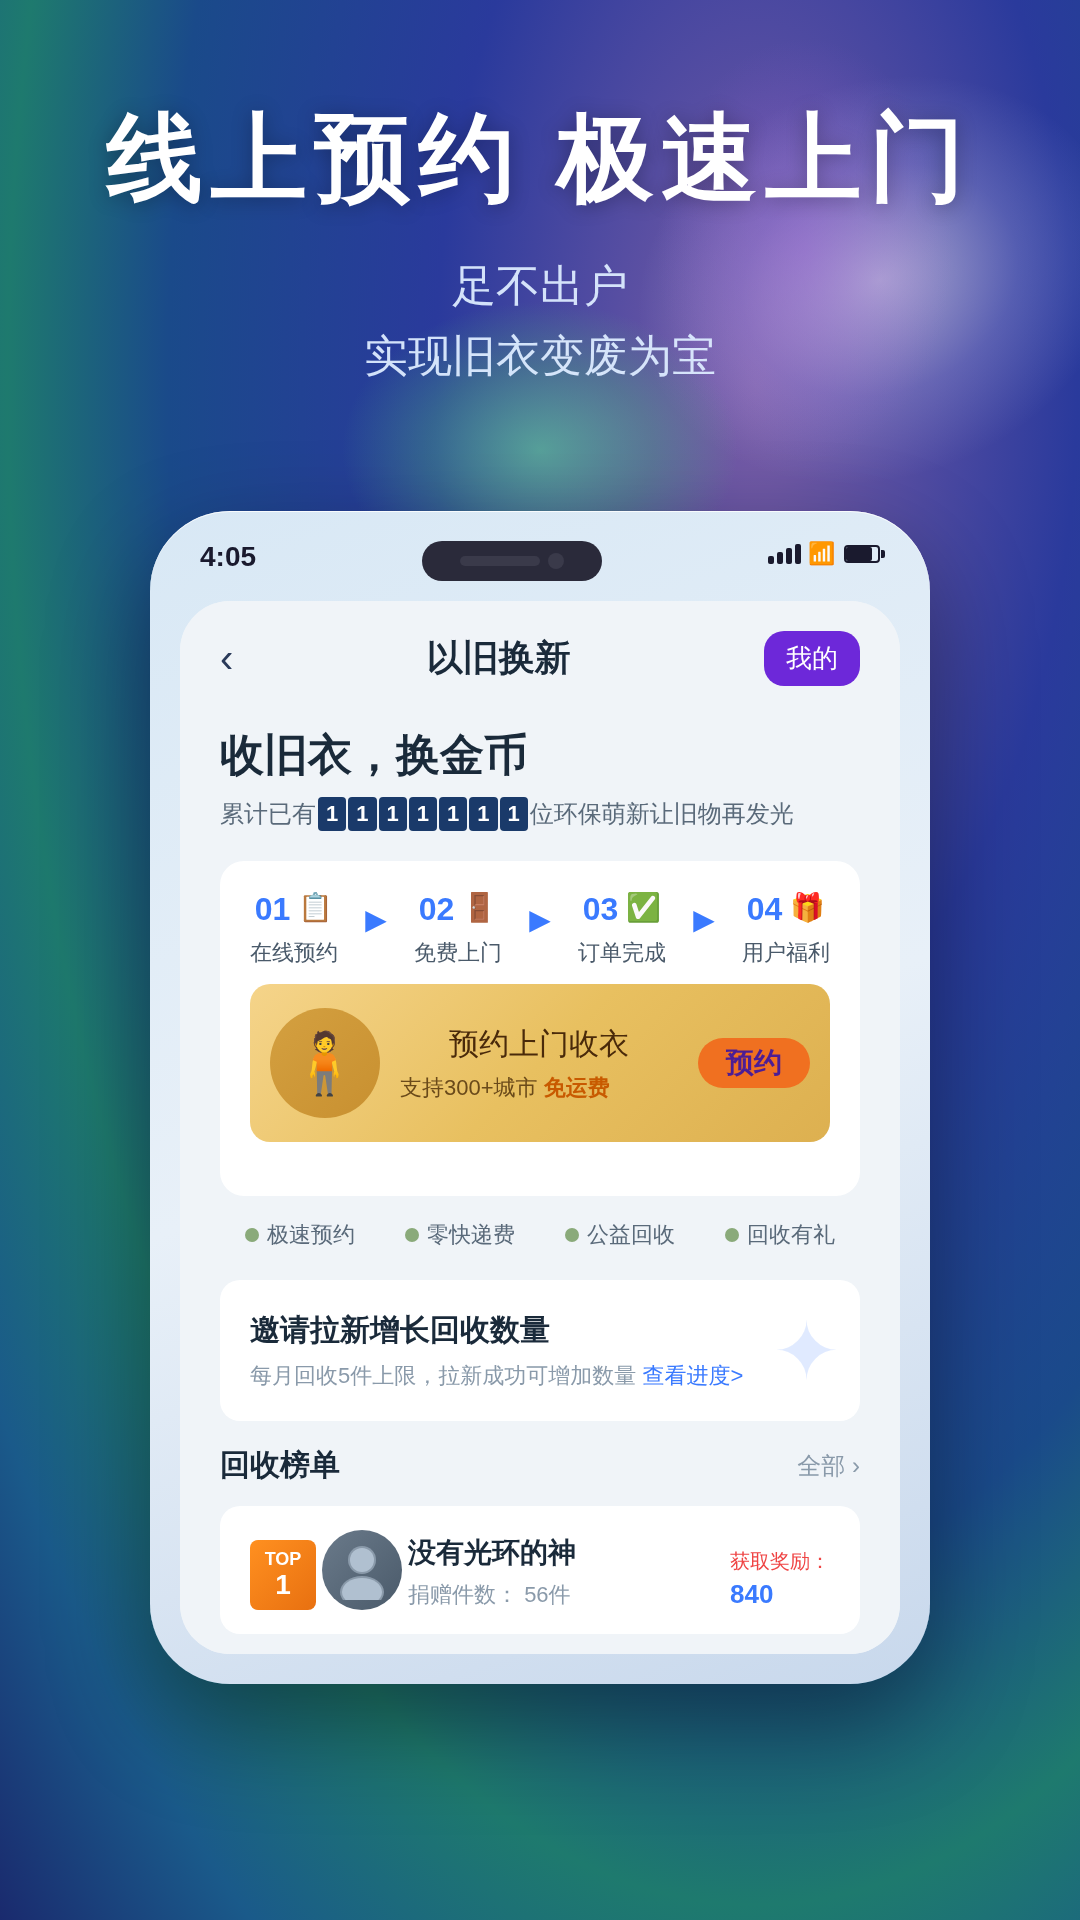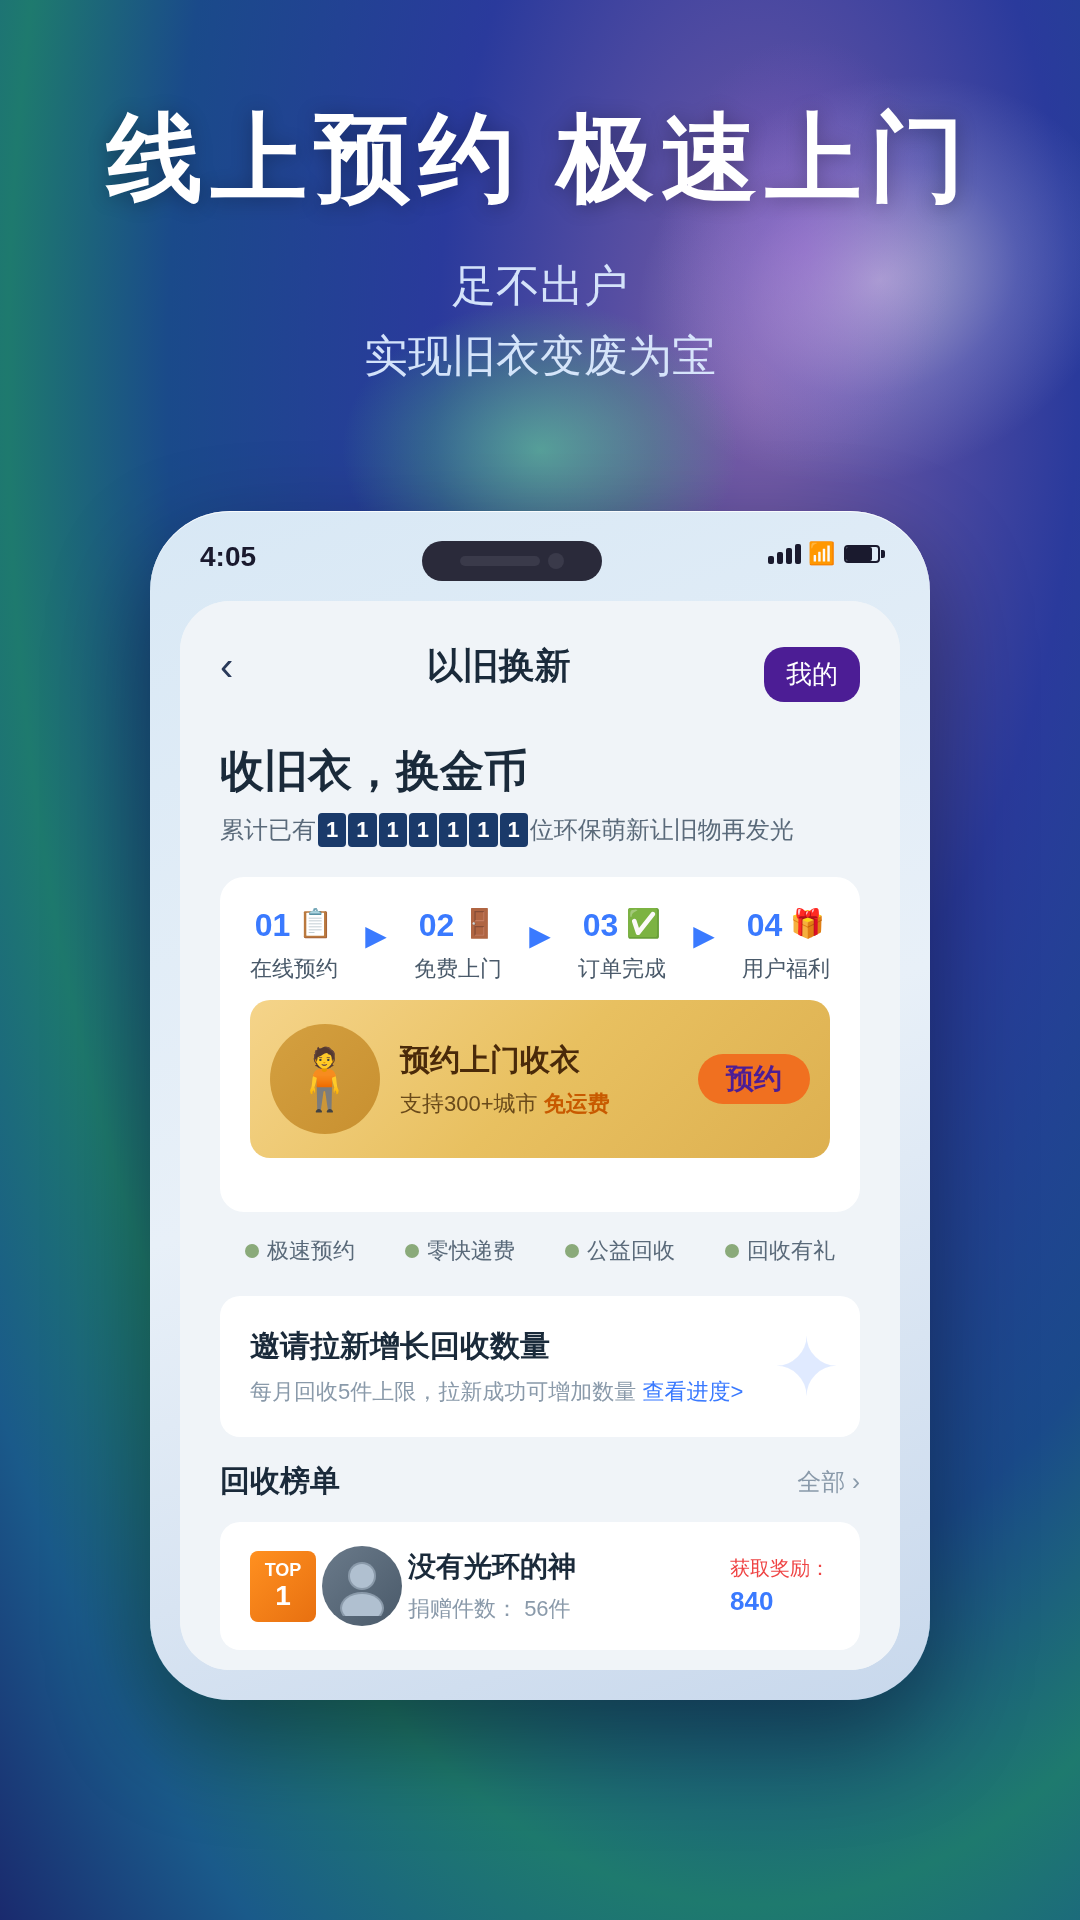--- a/index.html
+++ b/index.html
@@ -221,27 +221,26 @@
       cursor: pointer;
     }
 
     .app-title {
       font-size: 36px;
       font-weight: 600;
       color: #1a2a3a;
     }
 
     .my-btn {
-      background: #4c1d95;
+      background: #6d28d9;
       color: #ffffff;
       font-size: 26px;
       padding: 10px 22px;
       border-radius: 20px;
       cursor: pointer;
-      margin-top: 16px;
     }
 
     .app-body {
       background: #f0f4f8;
       padding: 20px 40px;
     }
 
     .section-hero-title {
       font-size: 44px;
       font-weight: 900;
@@ -341,23 +340,24 @@
       font-size: 60px;
       flex-shrink: 0;
     }
 
     .banner-text {
       flex: 1;
     }
 
     .banner-main-text {
       font-size: 30px;
-      font-weight: 700;
+      font-weight: 400;
       color: #4a2a0a;
       margin-bottom: 8px;
+      text-align: center;
     }
 
     .banner-sub-text {
       font-size: 22px;
       color: #6a4a1a;
     }
 
     .banner-highlight {
       color: #c85a00;
       font-weight: 600;
@@ -449,21 +449,21 @@
     }
 
     .leaderboard-all {
       font-size: 24px;
       color: #8a9aaa;
       cursor: pointer;
     }
 
     .leaderboard-item {
       display: flex;
-      align-items: center;
+      align-items: flex-end;
       gap: 6px;
       background: #ffffff;
       border-radius: 20px;
       padding: 24px 30px;
     }
 
     .rank-badge {
       background: linear-gradient(135deg, #ff9020 0%, #e87010 100%);
       color: #ffffff;
       border-radius: 8px;

